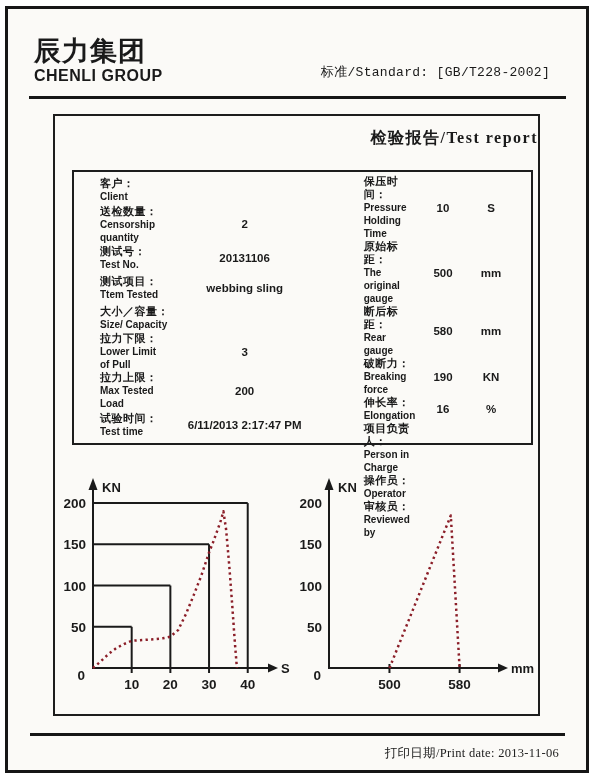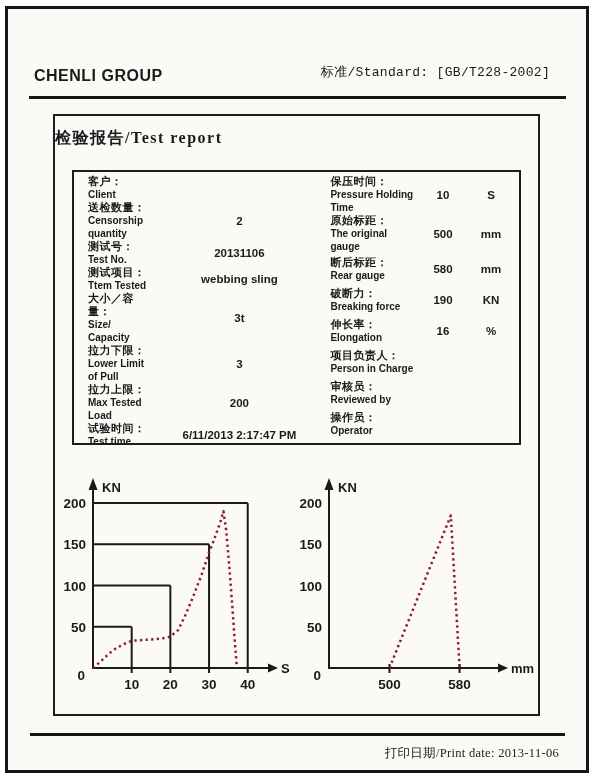--- a/index.html
+++ b/index.html
@@ -17,25 +17,25 @@
     padding:13px 36px 0 26px;height:63px;}
   .logo-cn{font-size:27px;font-weight:700;letter-spacing:1px;line-height:30px;}
   .logo-en{font-size:16px;font-weight:700;letter-spacing:.5px;line-height:19px;}
   .standard{font-family:Liberation Mono, monospace;font-size:13px;margin-bottom:4px;letter-spacing:.3px;}
   .rule{height:3px;background:#161616;}
   .rule-top{margin:11px 20px 0 21px;}
   .rule-bottom{margin:17px 21px 0 22px;}
   
   .report{margin:15px 46px 0 45px;height:602px;box-sizing:border-box;
     border:2px solid #1d1d1d;padding-top:12px;}
-  .title{text-align:left;font-family:"Liberation Serif",serif;
+  .title{text-align:right;font-family:"Liberation Serif",serif;
     font-size:16px;font-weight:700;letter-spacing:1.5px;line-height:20px;}
   
-  .tablebox{margin:22px 17px 0 17px;height:275px;box-sizing:border-box;
-    border:2.5px solid #1d1d1d;display:flex;padding:3px 1px;}
+  .tablebox{margin:22px 5px 0 17px;height:275px;box-sizing:border-box;
+    border:2.5px solid #1d1d1d;display:flex;padding:3px 13px;gap:28px;}
   .col{display:flex;flex-direction:column;}
   .col-left{width:56.3%;}
   .col-right{flex:1;}
   .row{flex:1;display:flex;align-items:center;}
   .row .lbl{flex:1;padding-left:13px;}
   .col-right .row .lbl{padding-left:6px;}
   .row .cn{font-size:11px;font-weight:700;line-height:13px;letter-spacing:.5px;}
   .row .en{font-size:10px;font-weight:700;line-height:13px;}
   .row .val{width:170px;text-align:center;font-size:11.5px;font-weight:700;}
   .col-right .row .val{width:50px;}
@@ -50,20 +50,21 @@
   .printdate{margin-top:9px;text-align:right;padding-right:27px;
     font-family:"Liberation Serif",serif;font-size:12.5px;letter-spacing:.3px;}
 </style>
 </head>
 <body>
 
 <div class="page">
 
   <div class="header">
     <div class="logo">
+      <div class="logo-cn">辰力集团</div>
       <div class="logo-en">CHENLI GROUP</div>
     </div>
     <div class="standard">标准/Standard: [GB/T228-2002]</div>
   </div>
 
   <div class="rule rule-top"></div>
 
   <div class="report">
     <div class="title">检验报告/Test report</div>
 
@@ -95,21 +96,20 @@
               <div class="cn">测试项目：</div>
               <div class="en">Ttem Tested</div>
             </div>
             <div class="val">webbing sling</div>
           </div>
           <div class="row">
             <div class="lbl">
               <div class="cn">大小／容量：</div>
               <div class="en">Size/ Capacity</div>
             </div>
-            <div class="val">3t</div>
           </div>
           <div class="row">
             <div class="lbl">
               <div class="cn">拉力下限：</div>
               <div class="en">Lower Limit of Pull</div>
             </div>
             <div class="val">3</div>
           </div>
           <div class="row">
             <div class="lbl">
@@ -170,30 +170,30 @@
           <div class="row">
             <div class="lbl">
               <div class="cn">项目负责人：</div>
               <div class="en">Person in Charge</div>
             </div>
             <div class="val"></div>
             <div class="unit"></div>
           </div>
           <div class="row">
             <div class="lbl">
+              <div class="cn">操作员：</div>
+              <div class="en">Operator</div>
+            </div>
+            <div class="val"></div>
+            <div class="unit"></div>
+          </div>
+          <div class="row">
+            <div class="lbl">
               <div class="cn">审核员：</div>
               <div class="en">Reviewed by</div>
-            </div>
-            <div class="val"></div>
-            <div class="unit"></div>
-          </div>
-          <div class="row">
-            <div class="lbl">
-              <div class="cn">操作员：</div>
-              <div class="en">Operator</div>
             </div>
             <div class="val"></div>
             <div class="unit"></div>
           </div>
         </div>
     </div>
 
     <div class="charts">
       <svg id="chart0" width="242" height="230">
           <line x1="38" y1="160.77551020408163" x2="76.68131868131869" y2="160.77551020408163" stroke="#1a1a1a" stroke-width="2"></line>

